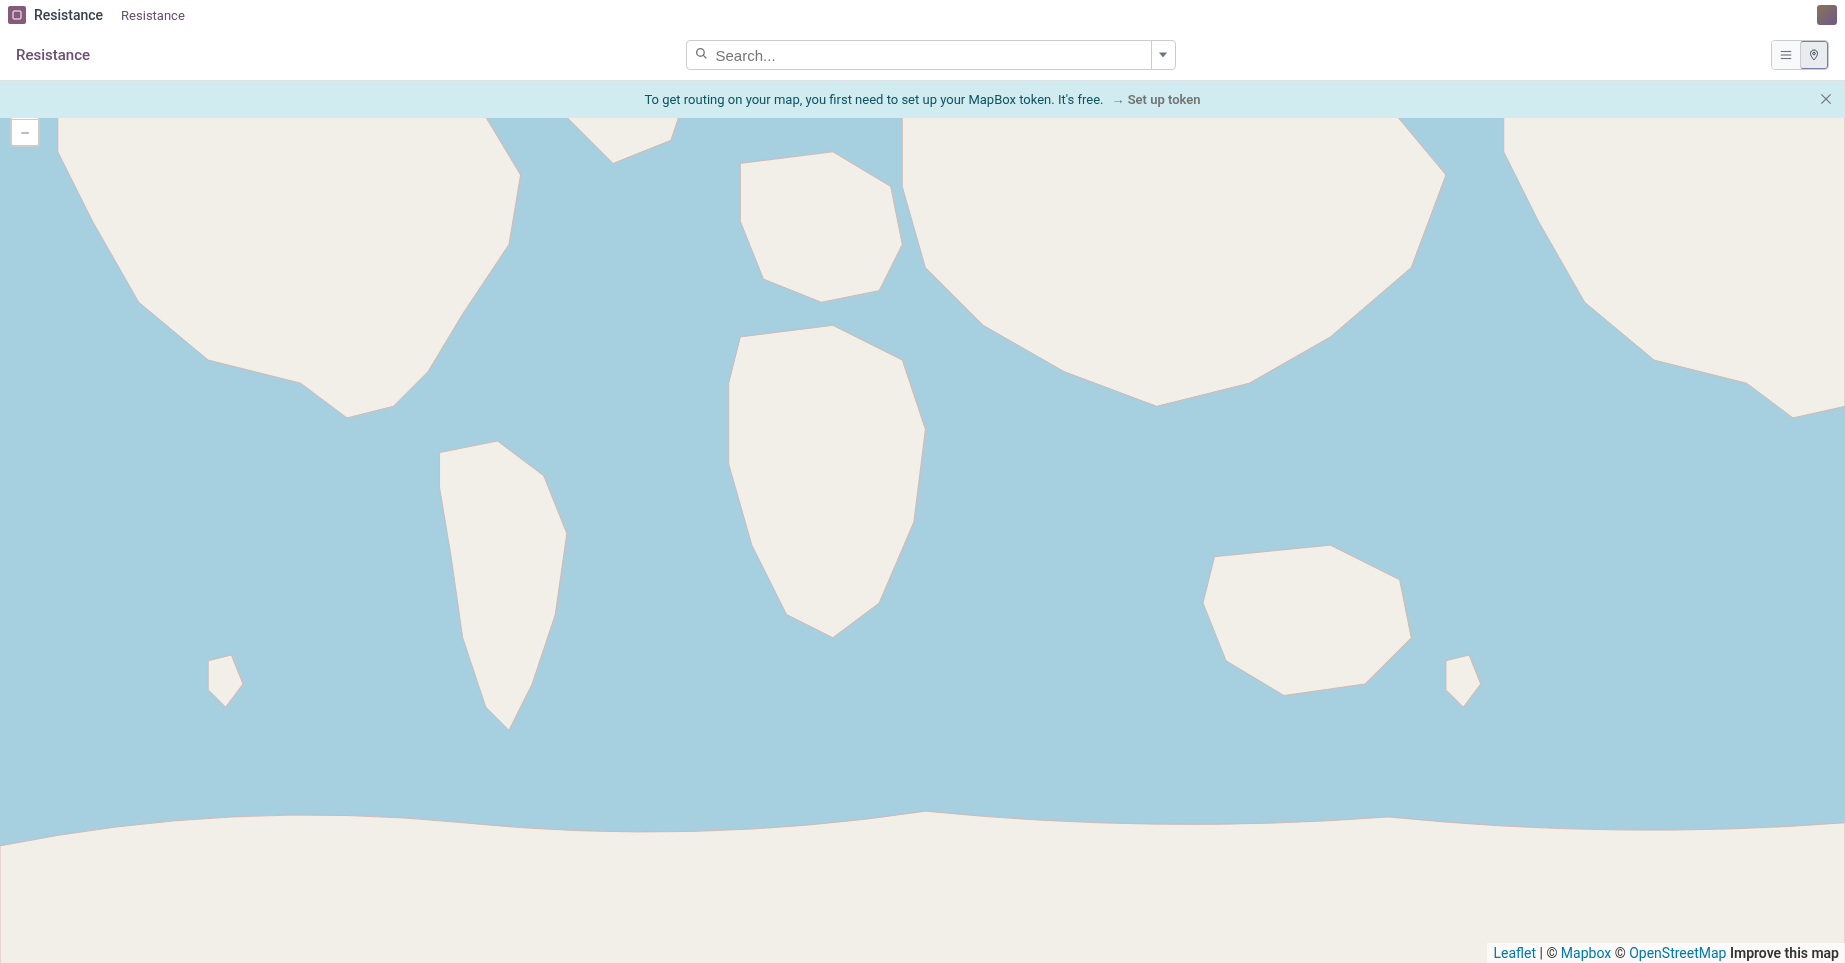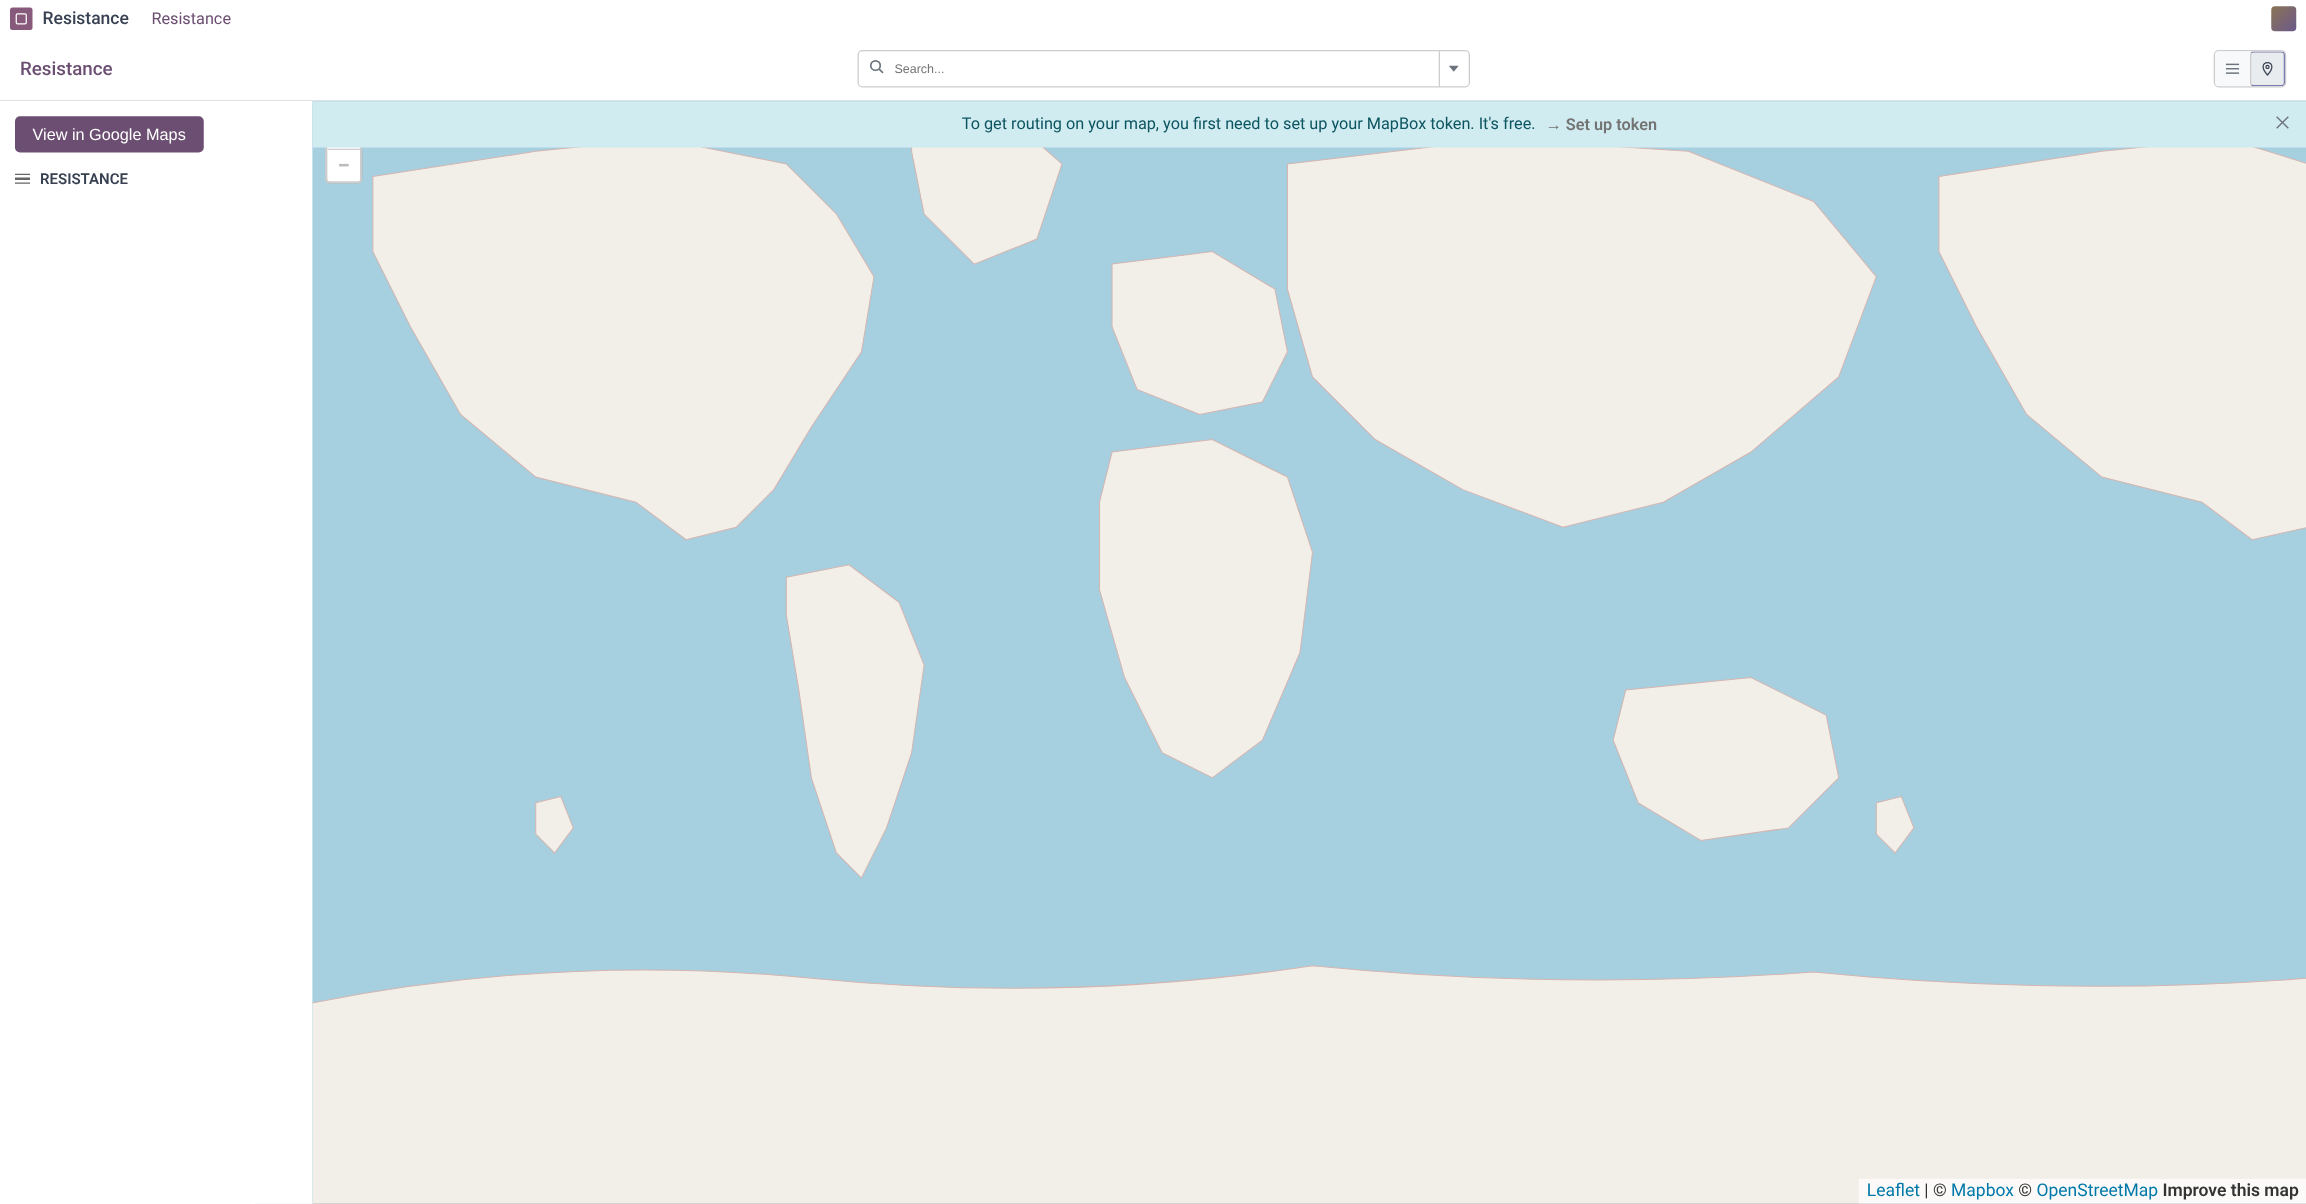--- a/index.html
+++ b/index.html
@@ -80,21 +80,21 @@
   position: relative;
 }
 .search-icon {
   padding: 0 8px;
   color: #6c757d;
 }
 .search-input {
   flex: 1;
   border: none;
   outline: none;
-  font-size: 10px;
+  font-size: 15px;
   background: transparent;
 }
 .search-dropdown {
   width: 24px;
   height: 100%;
   border-left: 1px solid #ccc;
   display: flex;
   align-items: center;
   justify-content: center;
   cursor: pointer;
@@ -303,31 +303,20 @@
     <div class="view-btn active">
       <svg width="12" height="14" viewBox="0 0 24 24" fill="none" stroke="currentColor" stroke-width="2">
           <path d="M12 2 C8 2 5 5 5 9 C5 14 12 22 12 22 C12 22 19 14 19 9 C19 5 16 2 12 2 Z"></path>
           <circle cx="12" cy="9" r="2.5"></circle>
         </svg>
     </div>
   </div>
 </div>
 
 <div class="main-content">
-  <div class="sidebar">
-    <button class="gmaps-btn">View in Google Maps</button>
-    <div class="sidebar-item">
-      <span class="list-hamburger">
-          <span></span>
-          <span></span>
-          <span></span>
-        </span>
-      <span>RESISTANCE</span>
-    </div>
-  </div>
 
   <div class="map-area">
     <div class="map-alert">
       <span>To get routing on your map, you first need to set up your MapBox token. It's free.</span>
       <a href="#">
         <span>→</span>
         <span>Set up token</span>
       </a>
       <span class="alert-close">
         <svg width="14" height="14" viewBox="0 0 24 24" fill="none" stroke="currentColor" stroke-width="2">

